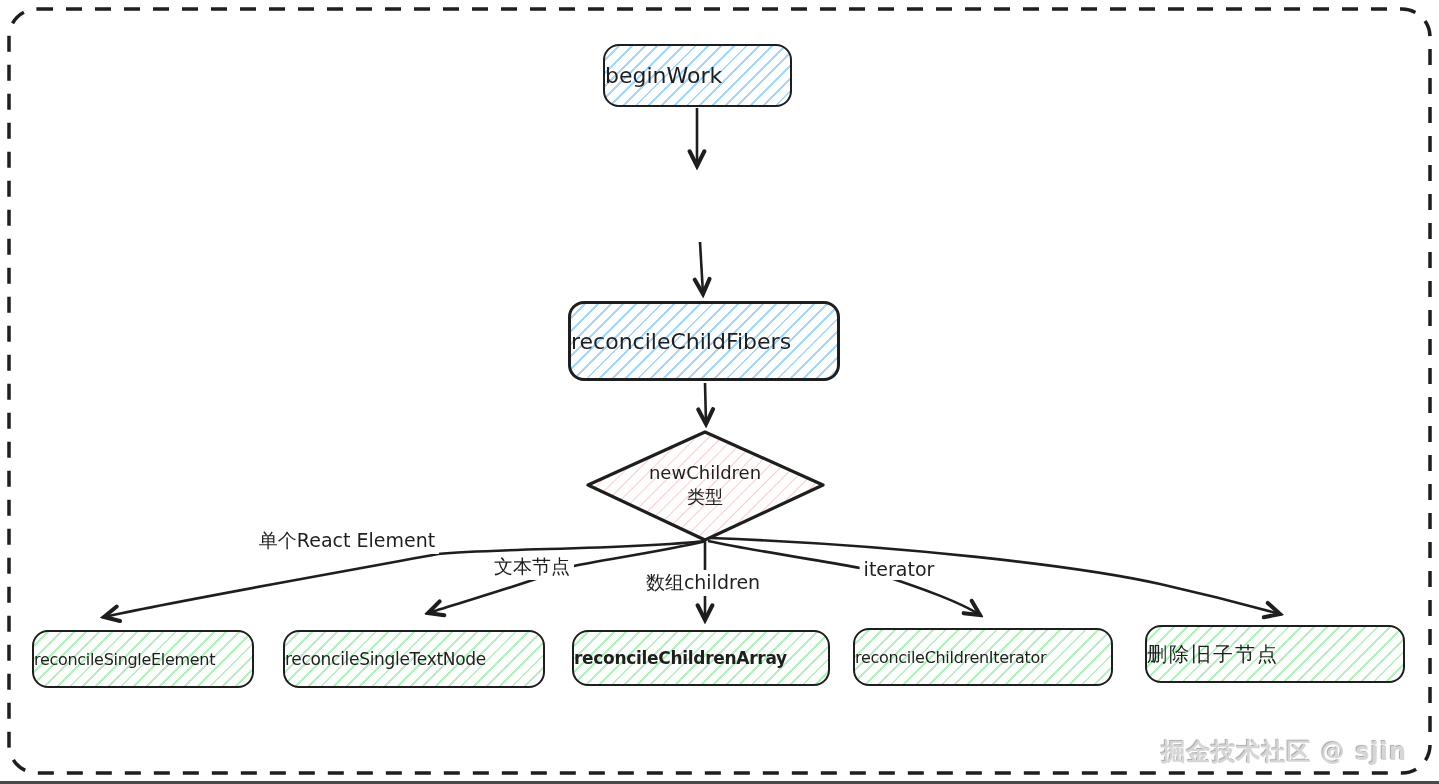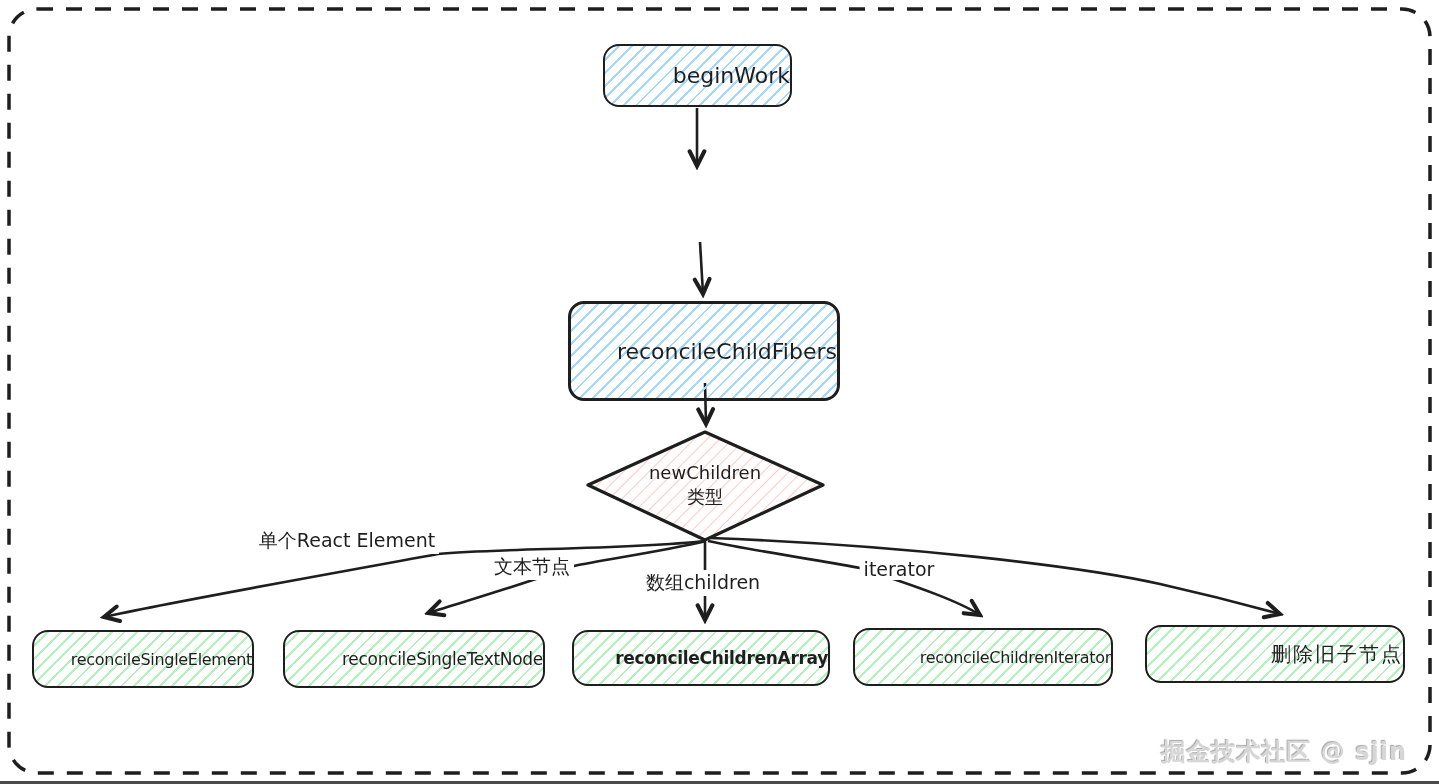--- a/index.html
+++ b/index.html
@@ -13,36 +13,36 @@
   body{font-family:"DejaVu Sans","Liberation Sans",sans-serif;color:var(--stroke);}
   .canvas{
     position:relative;
     width:1439px;height:784px;
     background:#fff;
     overflow:hidden;
   }
   .arrow-layer{position:absolute;left:0;top:0;width:1439px;height:784px;}
   .node{
     position:absolute;
-    display:flex;align-items:center;justify-content:flex-end;
+    display:flex;align-items:center;justify-content:flex-start;
     border:2.5px solid var(--stroke);
     border-radius:16px;
     white-space:nowrap;
     color:var(--stroke);
   }
   .hatch-blue{
     background:repeating-linear-gradient(135deg, var(--blue) 0 2px, rgba(255,255,255,0) 2px 9px);
   }
   .hatch-green{
     background:repeating-linear-gradient(135deg, var(--green) 0 2px, rgba(255,255,255,0) 2px 9px);
   }
   .main-node{font-size:22px;}
   .node-begin{left:603px;top:44px;width:189px;height:63px;}
   .node-rc{left:581px;top:173px;width:230px;height:67px;font-size:19px;}
-  .node-rcf{left:568px;top:301px;width:272px;height:100px;font-size:22px;border-width:3px;}
+  .node-rcf{left:568px;top:301px;width:272px;height:80px;font-size:22px;border-width:3px;}
   .leaf{font-size:17px;letter-spacing:-0.3px;}
   .leaf-1{left:32px; top:630px;width:222px;height:58px;font-size:16px;}
   .leaf-2{left:283px;top:630px;width:262px;height:58px;}
   .leaf-3{left:572px;top:630px;width:258px;height:56px;font-weight:bold;}
   .leaf-4{left:853px;top:628px;width:260px;height:58px;font-size:16px;}
   .leaf-5{left:1145px;top:625px;width:260px;height:58px;font-size:20px;letter-spacing:2px;}
   .diamond-text{
     position:absolute;left:705px;top:485px;
     transform:translate(-50%,-50%);
     text-align:center;font-size:18px;line-height:1.35;

